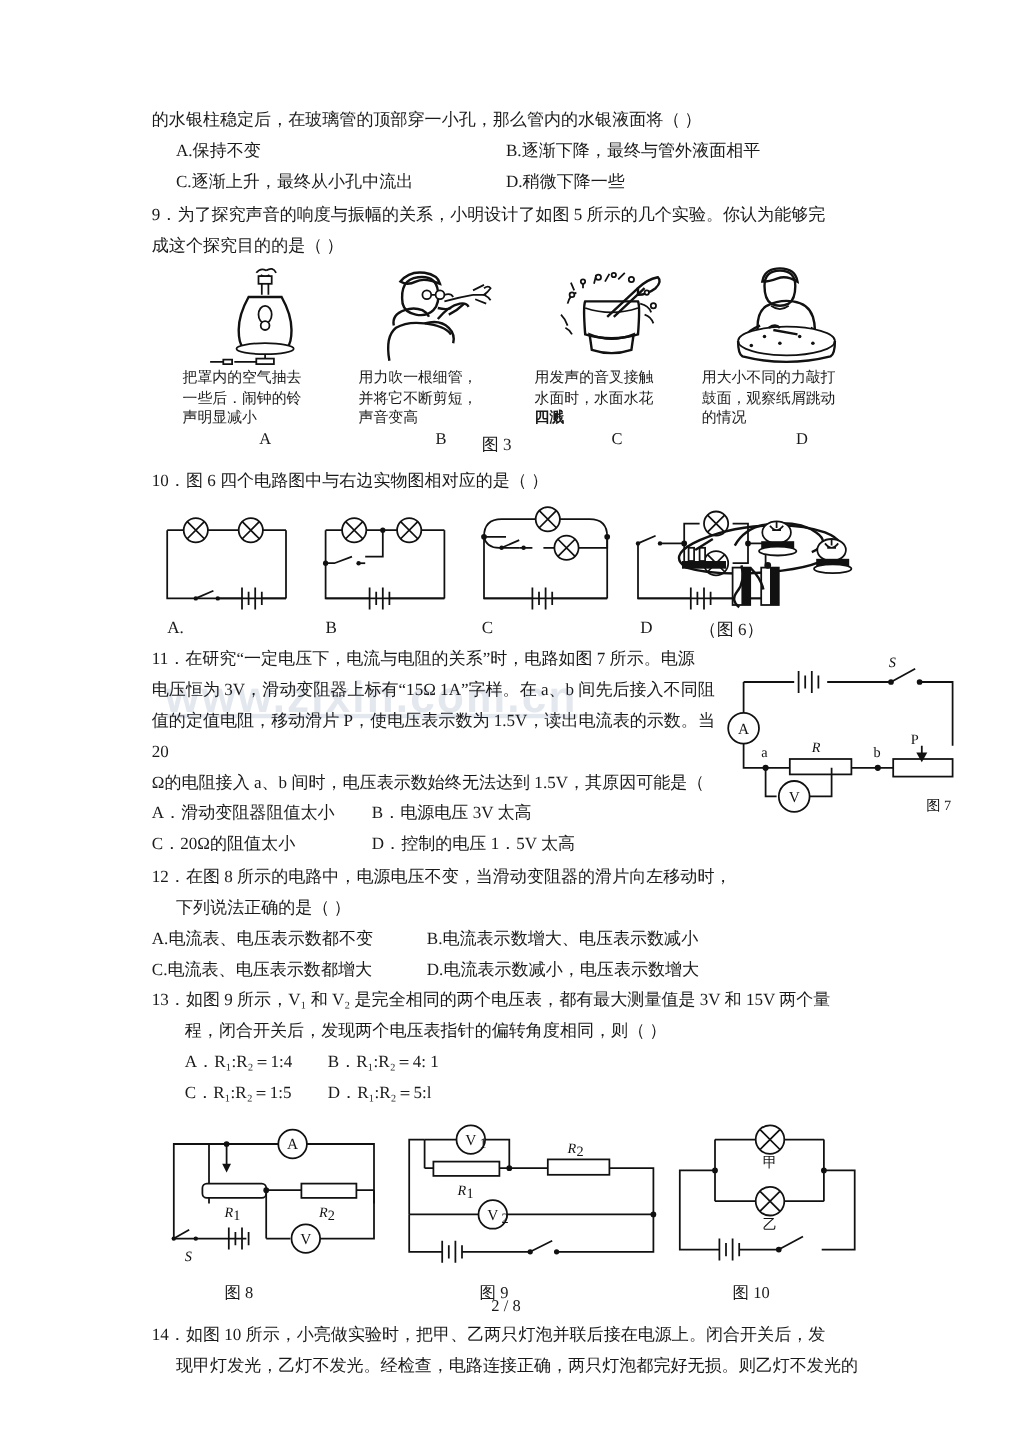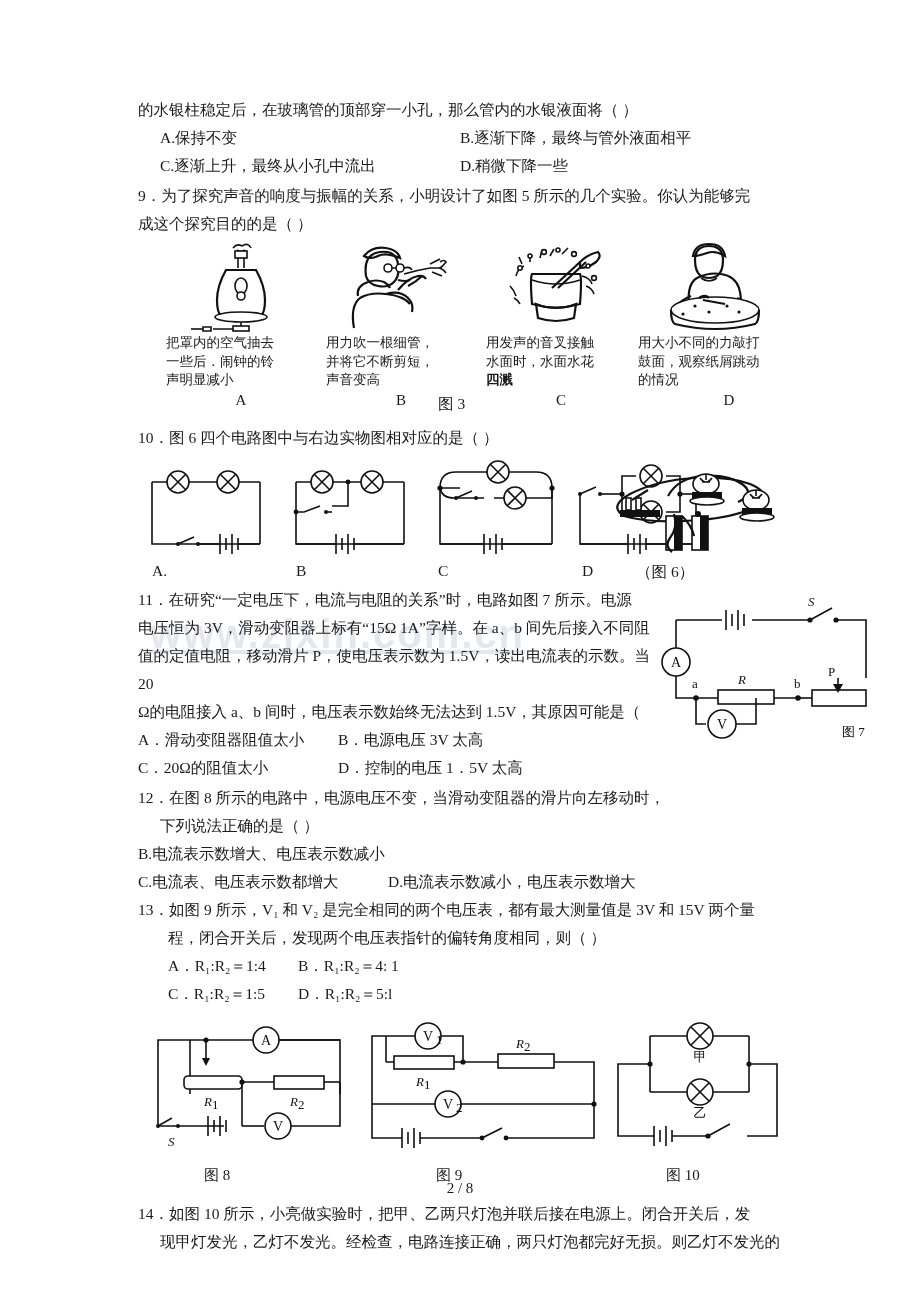--- a/index.html
+++ b/index.html
@@ -322,20 +322,21 @@
       <span class="opt-b">B．电源电压 3V 太高</span>
     </div>
     <div class="opt-row" style="padding-left:0;">
       <span class="opt-a" style="width:200px;">C．20Ω的阻值太小</span>
       <span class="opt-b">D．控制的电压 1．5V 太高</span>
     </div>
 
     <div class="q" style="margin-top:2px;">12．在图 8 所示的电路中，电源电压不变，当滑动变阻器的滑片向左移动时，</div>
     <div class="q indent1">下列说法正确的是（      ）</div>
     <div class="opt-row" style="padding-left:0;">
+      <span class="opt-a" style="width:250px;">A.电流表、电压表示数都不变</span>
       <span class="opt-b">B.电流表示数增大、电压表示数减小</span>
     </div>
     <div class="opt-row" style="padding-left:0;">
       <span class="opt-a" style="width:250px;">C.电流表、电压表示数都增大</span>
       <span class="opt-b">D.电流表示数减小，电压表示数增大</span>
     </div>
 
     <div class="q">13．如图 9 所示，V₁ 和 V₂ 是完全相同的两个电压表，都有最大测量值是 3V 和 15V 两个量</div>
     <div class="q indent2">程，闭合开关后，发现两个电压表指针的偏转角度相同，则（      ）</div>
     <div class="opt-row" style="padding-left:30px;">

